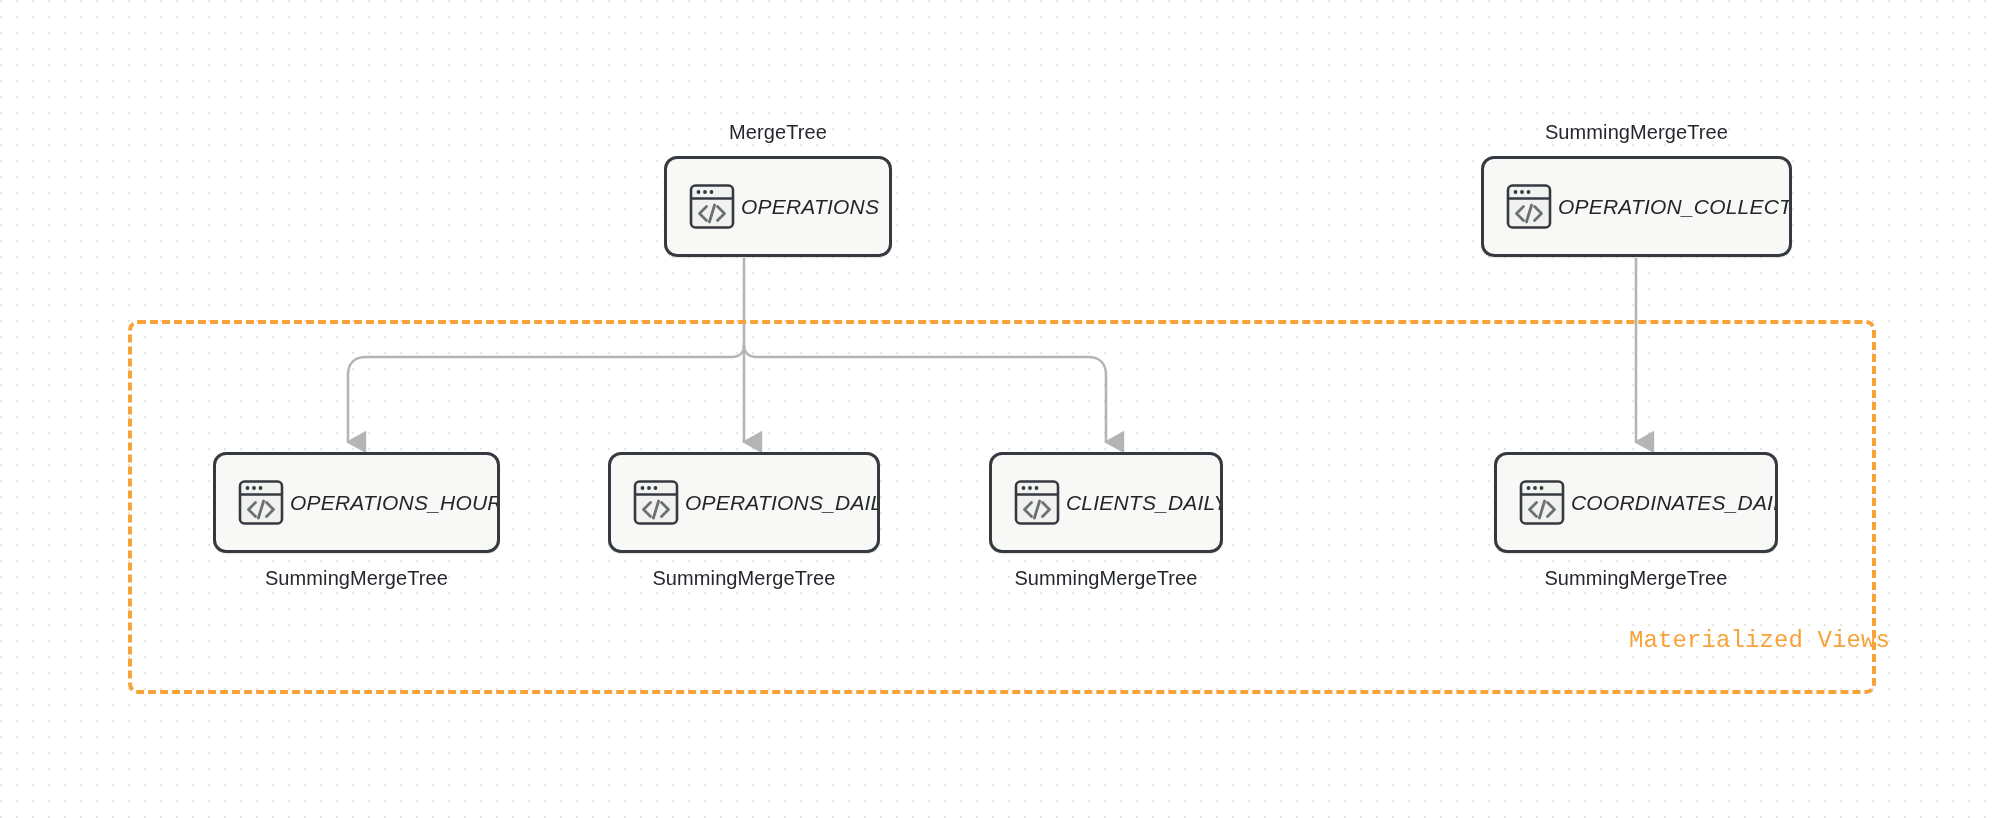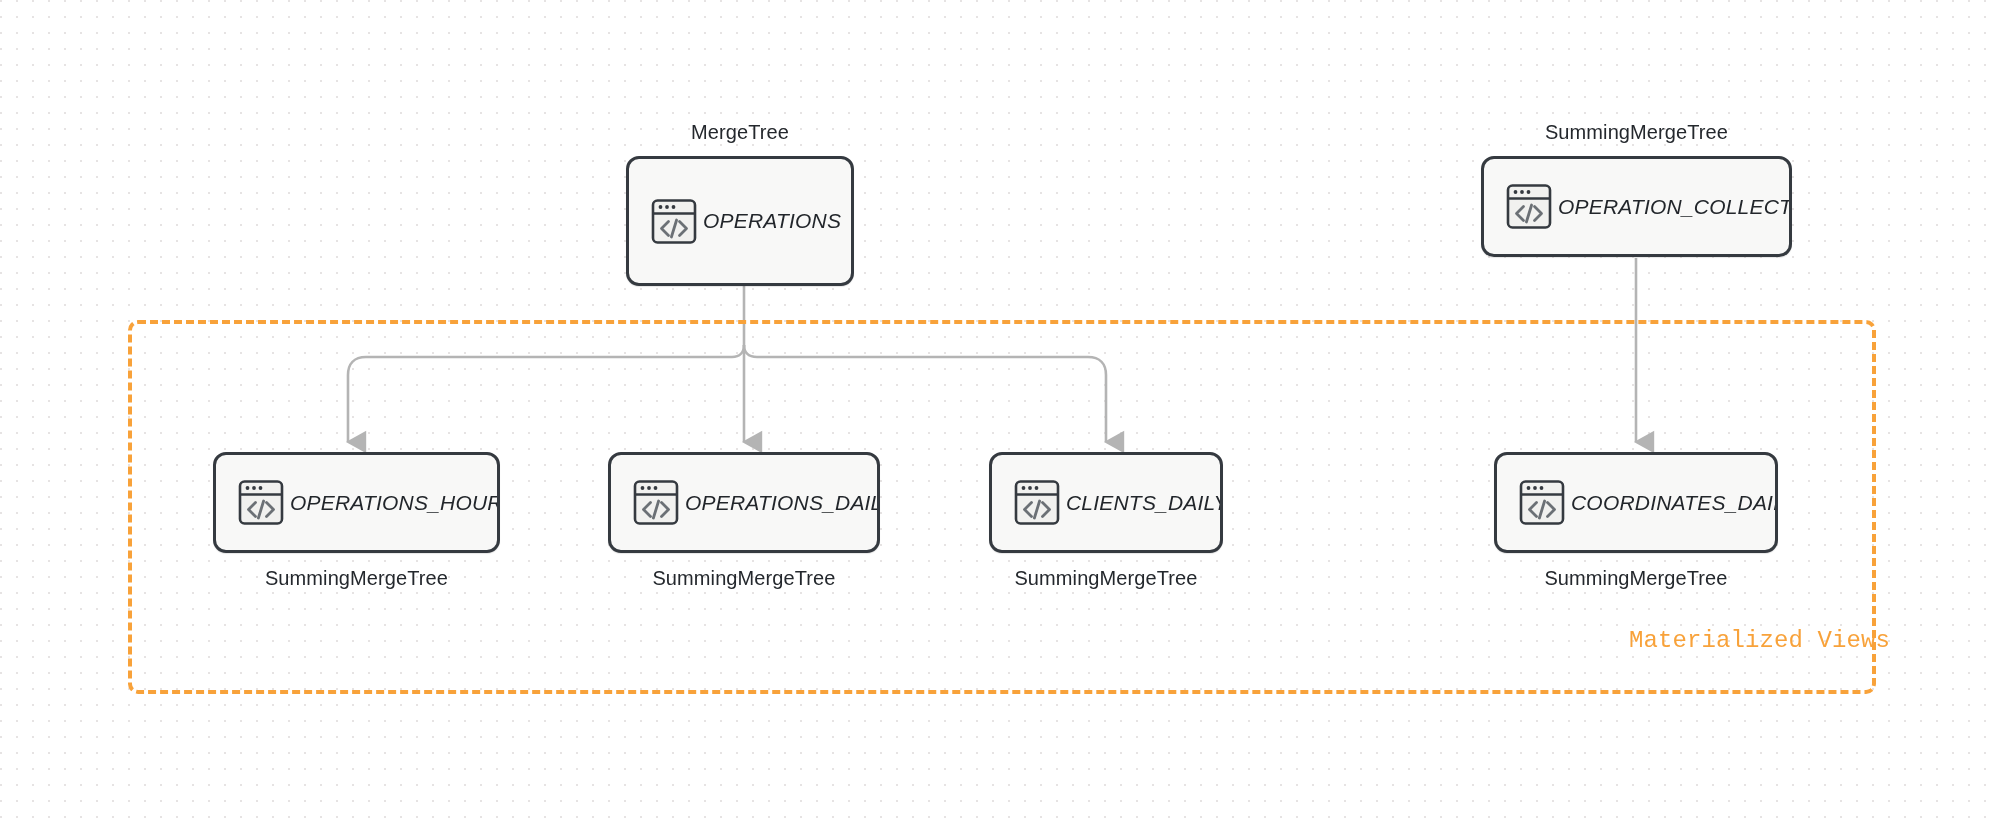--- a/index.html
+++ b/index.html
@@ -137,21 +137,21 @@
                L 1106 442" marker-end="url(#arrowhead)"></path>
 
       <path d="M 1636 258 L 1636 442" marker-end="url(#arrowhead)"></path>
     </g>
   </svg>
 
   <div class="group-box" style="left:128px; top:320px; width:1748px; height:374px;"></div>
 
   <div class="group-label" style="left:1629px; top:627px;font-family:Liberation Mono, monospace;">Materialized Views</div>
 
-  <div class="node" style="left:626px; top:156px; width:228px; height:130px;">
+  <div class="node" style="left:664px; top:156px; width:228px; height:101px;">
     <div class="node-caption caption-top">MergeTree</div>
     <div class="node-box">
       <span class="node-icon">
         <svg viewBox="0 0 46 47" width="46" height="47" xmlns="http://www.w3.org/2000/svg">
           <rect x="2" y="2.5" width="42" height="42" rx="4.5" fill="#f1f1ef" stroke="#353a40" stroke-width="2.6"></rect>
           <line x1="2" y1="15.5" x2="44" y2="15.5" stroke="#353a40" stroke-width="2.6"></line>
           <circle cx="9.5" cy="9" r="1.9" fill="#353a40"></circle>
           <circle cx="16" cy="9" r="1.9" fill="#353a40"></circle>
           <circle cx="22.5" cy="9" r="1.9" fill="#353a40"></circle>
           <path d="M 17.5 23.5 L 10.5 30.5 L 17.5 37.5" fill="none" stroke="#6b7075" stroke-width="2.8" stroke-linecap="round" stroke-linejoin="round"></path>

